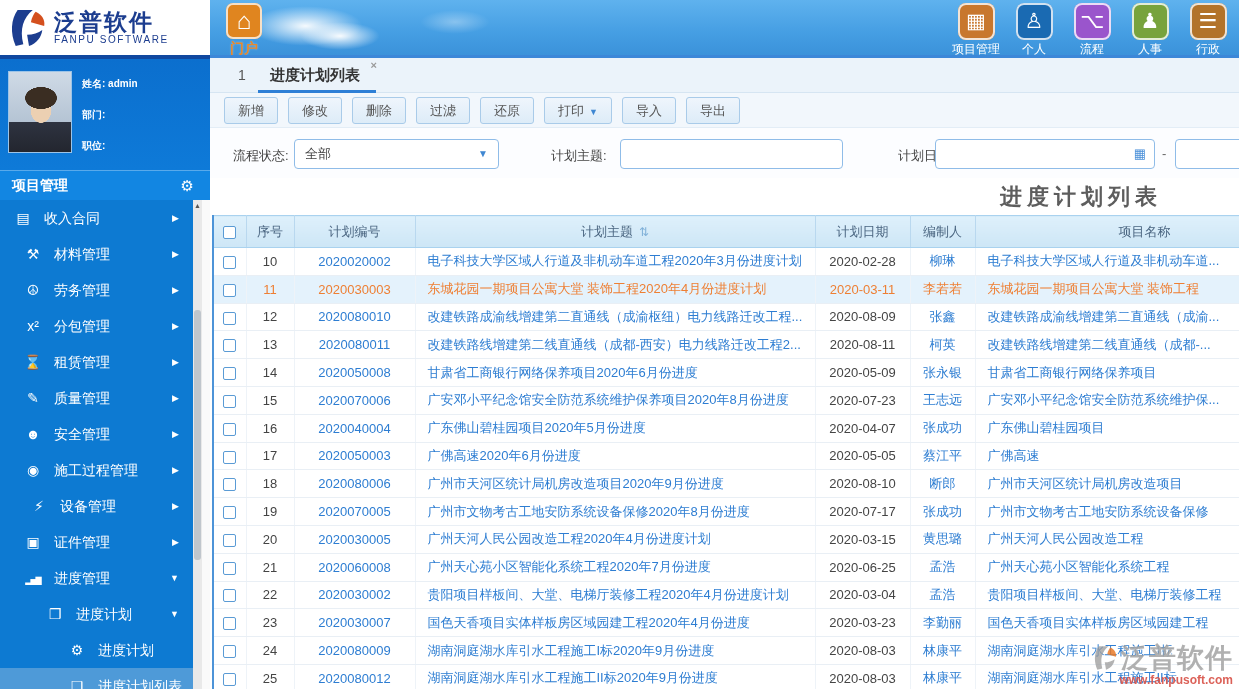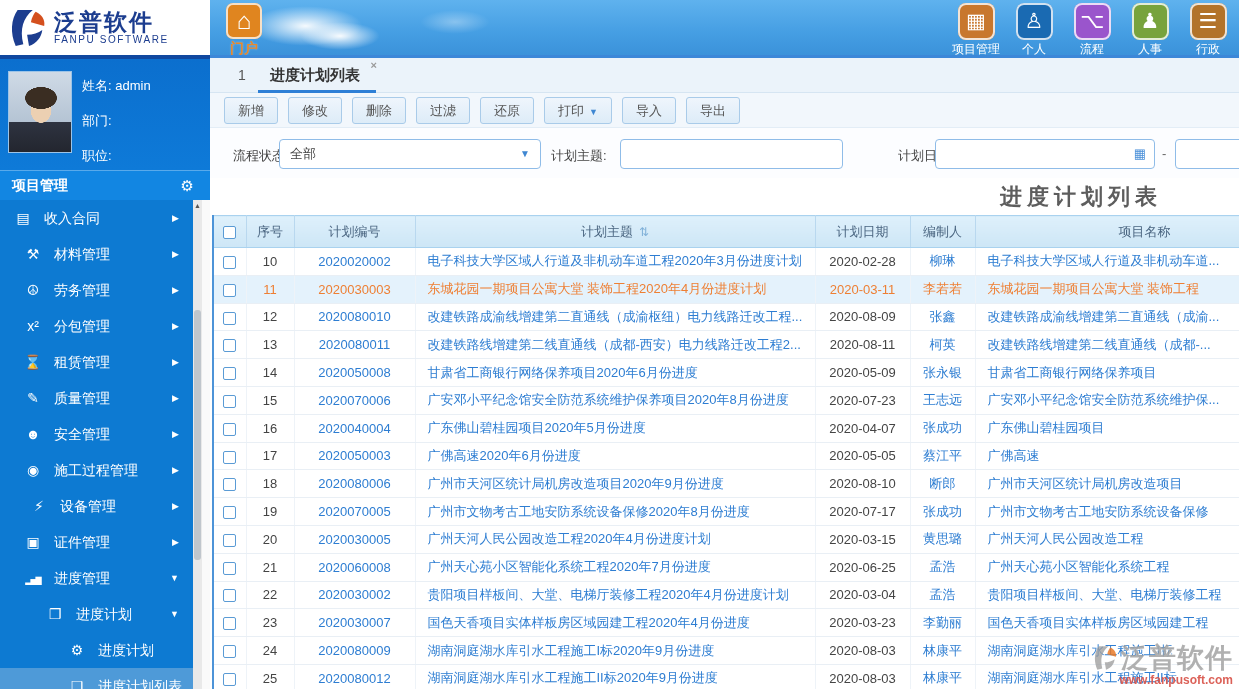--- a/index.html
+++ b/index.html
@@ -31,21 +31,21 @@
   .module-label { font-size:12px; color:#fff; margin-top:1px; }
 
   
   .profile { position:absolute; left:0; top:55px; width:210px; height:115px;
     background:linear-gradient(180deg,#0b6fce,#0e7ad8); border-top:4px solid #10489f; }
   .avatar { position:absolute; left:8px; top:12px; width:64px; height:82px; border:1px solid #9cc4e8;
     background:
       radial-gradient(ellipse 26px 18px at 32px 26px, #3a2d22 0 60%, transparent 62%),
       radial-gradient(ellipse 17px 21px at 32px 38px, #ecd0b2 0 60%, transparent 62%),
       linear-gradient(180deg,#cfdae6 0%,#b5c4d4 62%,#2e3340 63%,#23262f 100%); }
-  .profile-lines { position:absolute; left:82px; top:18px; color:#fff; font-size:13px; }
+  .profile-lines { position:absolute; left:82px; top:18px; color:#fff; font-size:10px;font-weight:bold; }
   .profile-lines div { margin-bottom:17px; }
 
   .side-header { position:absolute; left:0; top:170px; width:210px; height:30px; background:#1286e2;
     border-top:1px solid rgba(255,255,255,.3); color:#fff; font-size:14px; font-weight:bold;
     display:flex; align-items:center; padding:0 12px; }
   .side-gear { position:absolute; right:16px; top:6px; font-size:15px; color:#fff; cursor:pointer; font-weight:normal;}
 
   .side-menu { position:absolute; left:0; top:200px; width:193px; height:489px; background:#0d7ad2; overflow:hidden;}
   .m-item { position:relative; height:36px; line-height:36px; color:#fff; font-size:14px; cursor:pointer;
     white-space:nowrap; }
@@ -211,21 +211,21 @@
       <button class="btn"><span>删除</span></button>
       <button class="btn"><span>过滤</span></button>
       <button class="btn"><span>还原</span></button>
       <button class="btn"><span>打印</span><span class="dd">▼</span></button>
       <button class="btn"><span>导入</span></button>
       <button class="btn"><span>导出</span></button>
     </div>
 
   <div class="filterbar">
     <span class="f-label" style="left:23px;">流程状态:</span>
-    <span class="f-box f-select" style="left:69px;width:262px;">
+    <span class="f-box f-select" style="left:84px;width:205px;">
       <span>全部</span>
       <span class="f-caret">▼</span>
     </span>
     <span class="f-label" style="left:341px;">计划主题:</span>
     <input class="f-box" style="left: 410px; width: 223px;" value="">
     <span class="f-label" style="left:688px;">计划日期:</span>
     <span class="f-box" style="left:725px;width:220px;">
       <span></span>
       <span class="f-cal">▦</span>
     </span>

